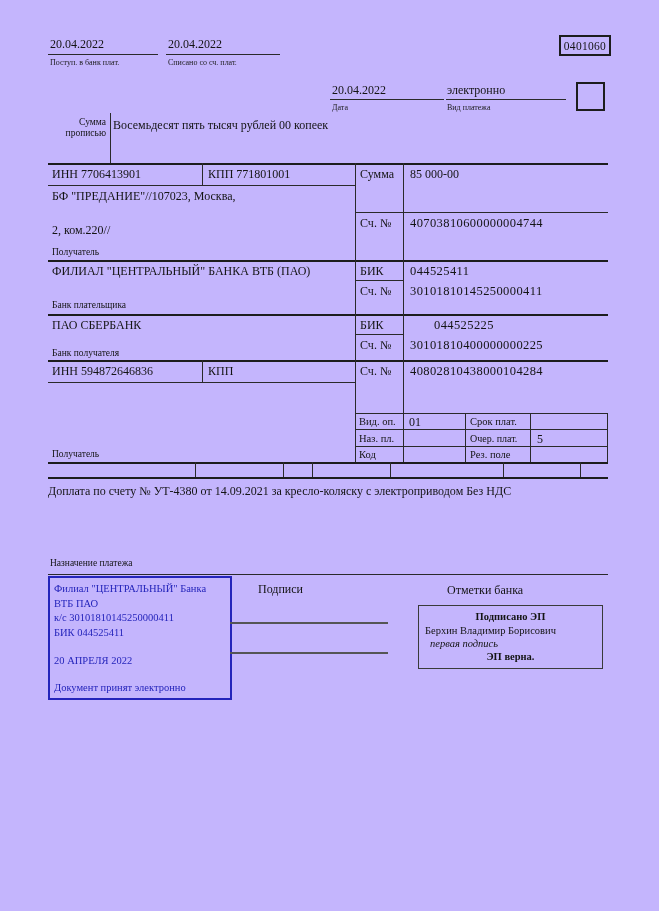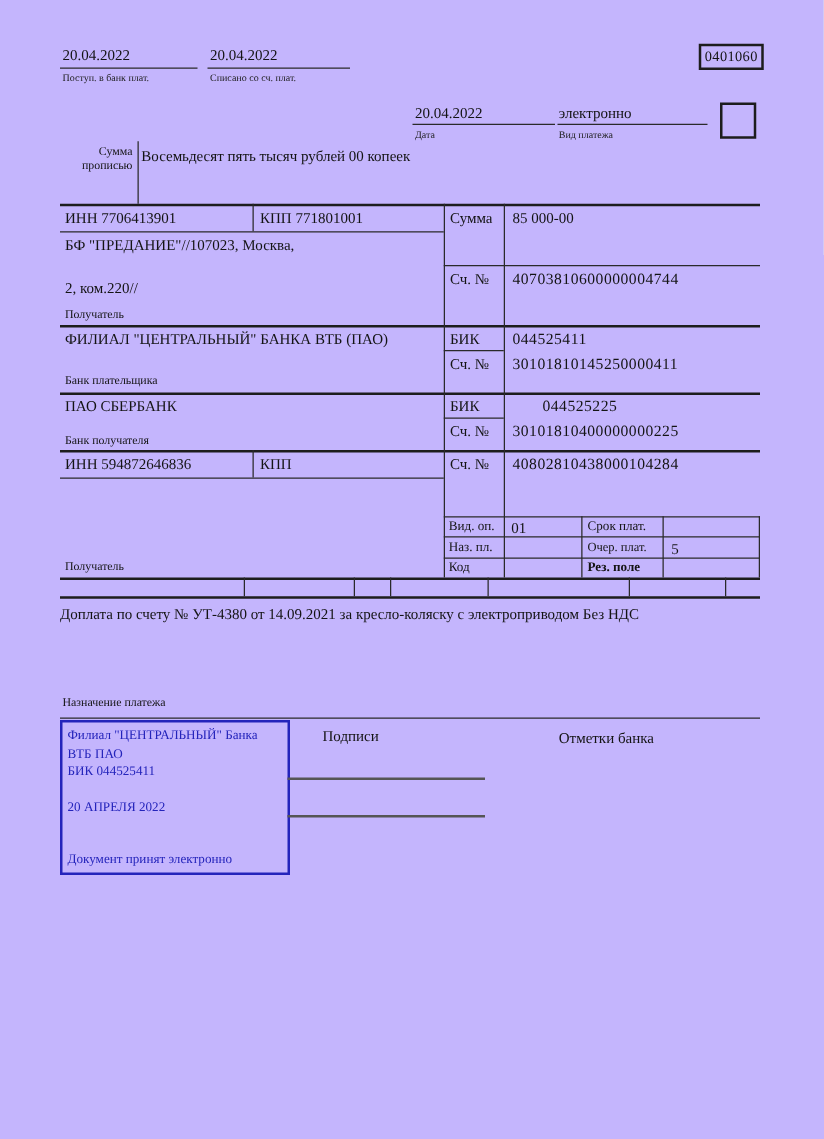--- a/index.html
+++ b/index.html
@@ -128,34 +128,41 @@
   <div class="t num" style="left:410px;top:364px;">40802810438000104284</div>
   <div class="small" style="left:52px;top:449px;">Получатель</div>
 
   <div class="small" style="left:359px;top:416px;font-size:10.5px;">Вид. оп.</div>
   <div class="t" style="left:409px;top:415px;">01</div>
   <div class="small" style="left:470px;top:416px;font-size:10.5px;">Срок плат.</div>
   <div class="small" style="left:359px;top:433px;font-size:10.5px;">Наз. пл.</div>
   <div class="small" style="left:470px;top:433px;font-size:10px;">Очер. плат.</div>
   <div class="t" style="left:537px;top:432px;">5</div>
   <div class="small" style="left:359px;top:449px;font-size:10.5px;">Код</div>
-  <div class="small" style="left:470px;top:449px;font-size:10.5px;font-weight:bold;">Рез. поле</div>
+  <div class="small" style="left:470px;top:449px;font-size:10.5px;">Рез. поле</div>
 
   <div class="t" style="left:48px;top:484px;">Доплата по счету № УТ-4380 от 14.09.2021 за кресло-коляску с электроприводом Без НДС</div>
   <div class="small" style="left:50px;top:558px;">Назначение платежа</div>
   <div class="hl" style="left:48px;top:574px;width:560px;"></div>
 
   <div class="stamp" style="left:48px;top:576px;width:184px;height:124px;">
     <div>Филиал "ЦЕНТРАЛЬНЫЙ" Банка</div>
     <div>ВТБ ПАО</div>
+    <div>к/с 30101810145250000411</div>
     <div>БИК 044525411</div>
     <div style="margin-top:14px;">20 АПРЕЛЯ 2022</div>
     <div style="position:absolute;left:4px;bottom:3px;">Документ принят электронно</div>
   </div>
 
   <div class="t" style="left:258px;top:582px;">Подписи</div>
   <div class="t" style="left:447px;top:583px;">Отметки банка</div>
 
   <div class="hl" style="left:230px;top:622px;width:158px;height:2px;background:#555;"></div>
   <div class="hl" style="left:230px;top:652px;width:158px;height:2px;background:#555;"></div>
 
+  <div class="esign" style="left:418px;top:605px;width:185px;height:64px;">
+    <div class="b ctr" style="margin-top:4px;">Подписано ЭП</div>
+    <div style="margin-left:6px;margin-top:1px;">Берхин Владимир Борисович</div>
+    <div class="i" style="margin-left:11px;">первая подпись</div>
+    <div class="b ctr">ЭП верна.</div>
+  </div>
 
 </div>
 
 </body></html>

